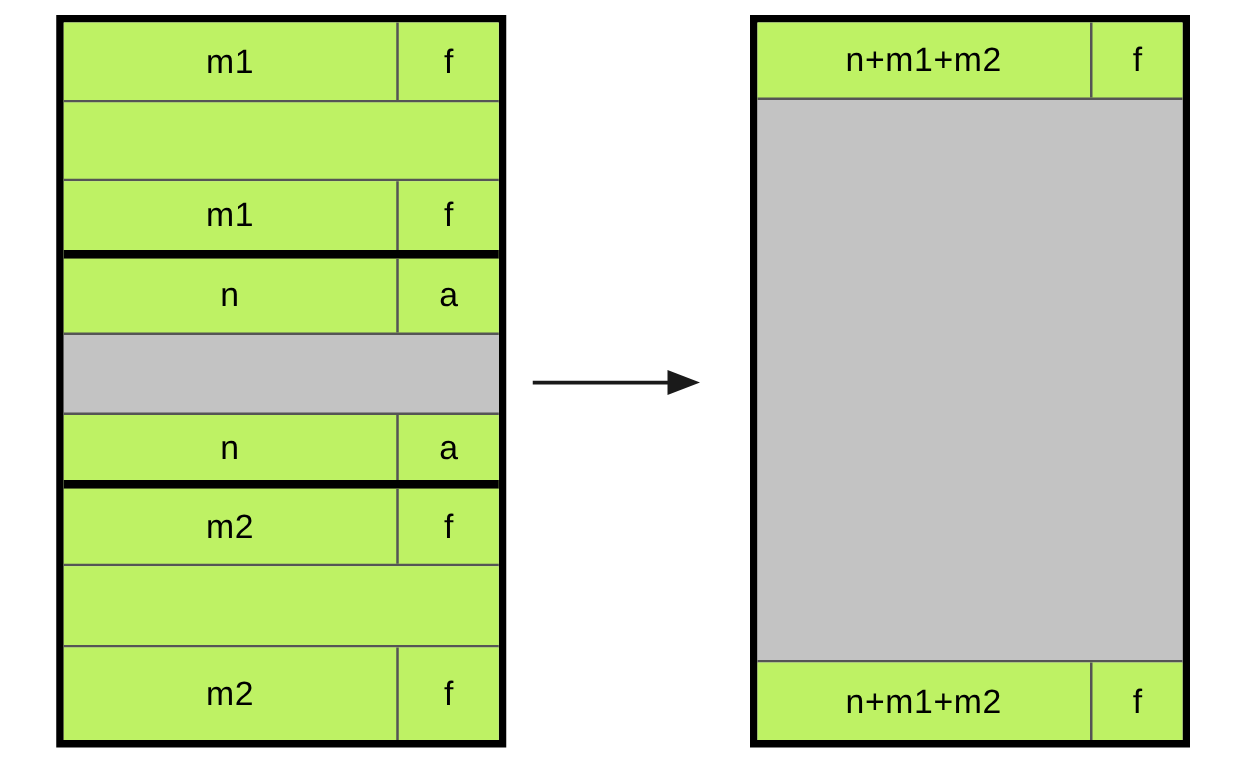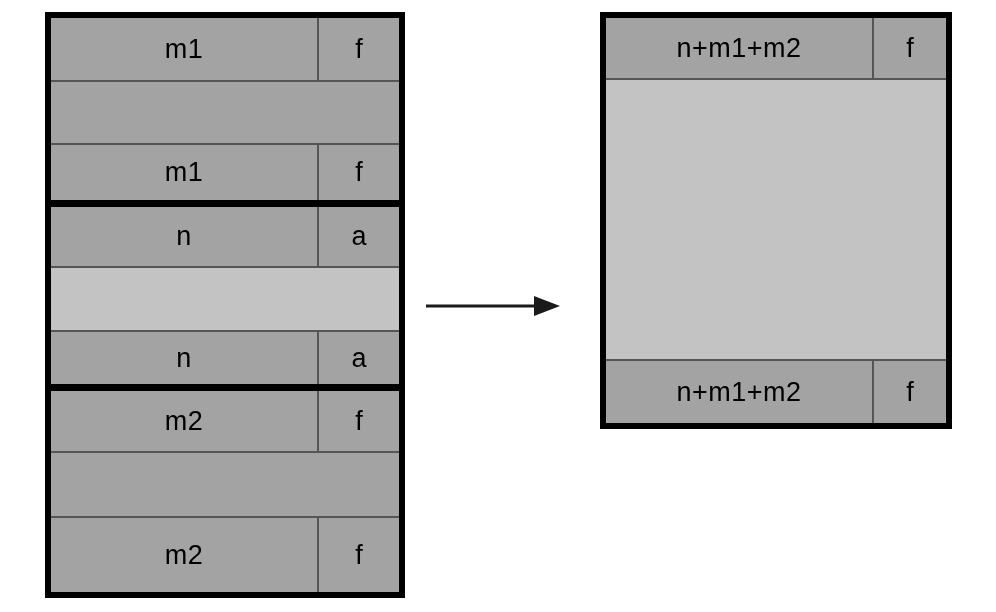--- a/index.html
+++ b/index.html
@@ -32,21 +32,21 @@
     display: flex;
     flex-direction: column;
   }
 
   
   .row {
     position: relative;
     display: flex;
     flex-direction: row;
     box-sizing: border-box;
-    background: #a3a3a3;
+    background: #bef264;
     border-bottom: 2px solid #555555;
   }
   .row:last-child { border-bottom: none; }
 
   
   .row.sep-below { border-bottom: 7px solid #000000; }
 
   .row.gray { background: #c3c3c3; }
 
   .cell-main {
@@ -85,21 +85,21 @@
     width: 360px;
     height: 586px;
   }
   #left-table .cell-tag { flex: 0 0 80px; }
 
   
   #right-table {
     left: 600px;
     top: 12px;
     width: 352px;
-    height: 417px;
+    height: 586px;
   }
   #right-table .cell-tag { flex: 0 0 72px; }
   #right-table .cell-main { font-size: 27px; }
 
   
   #transform-arrow {
     position: absolute;
     left: 426px;
     top: 288px;
     width: 136px;

